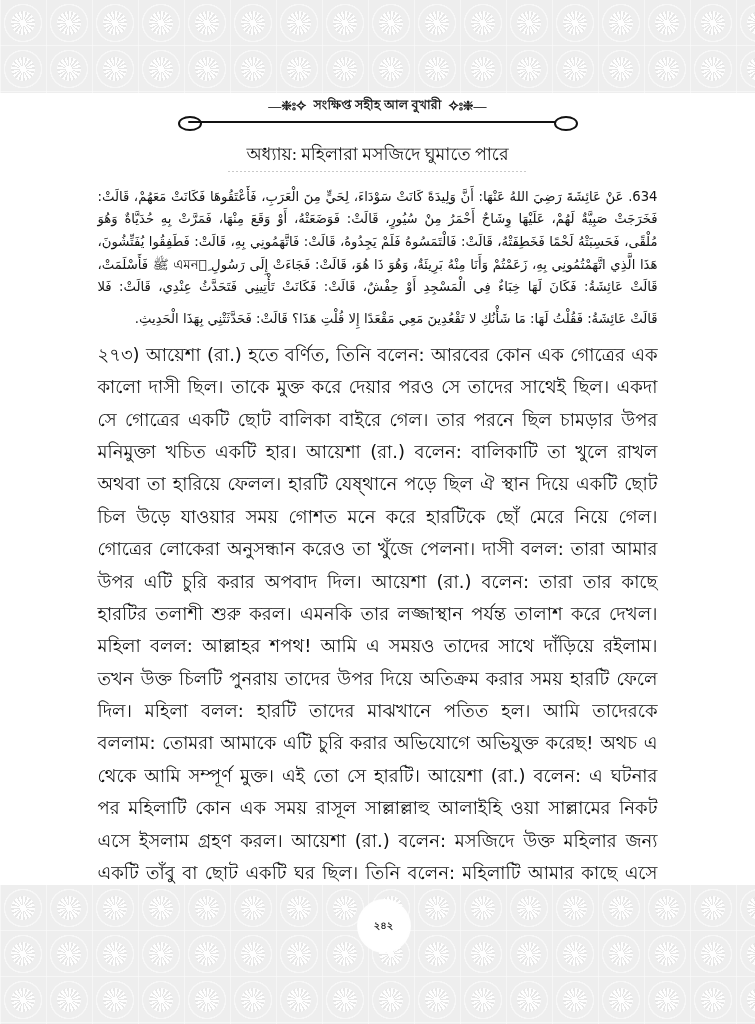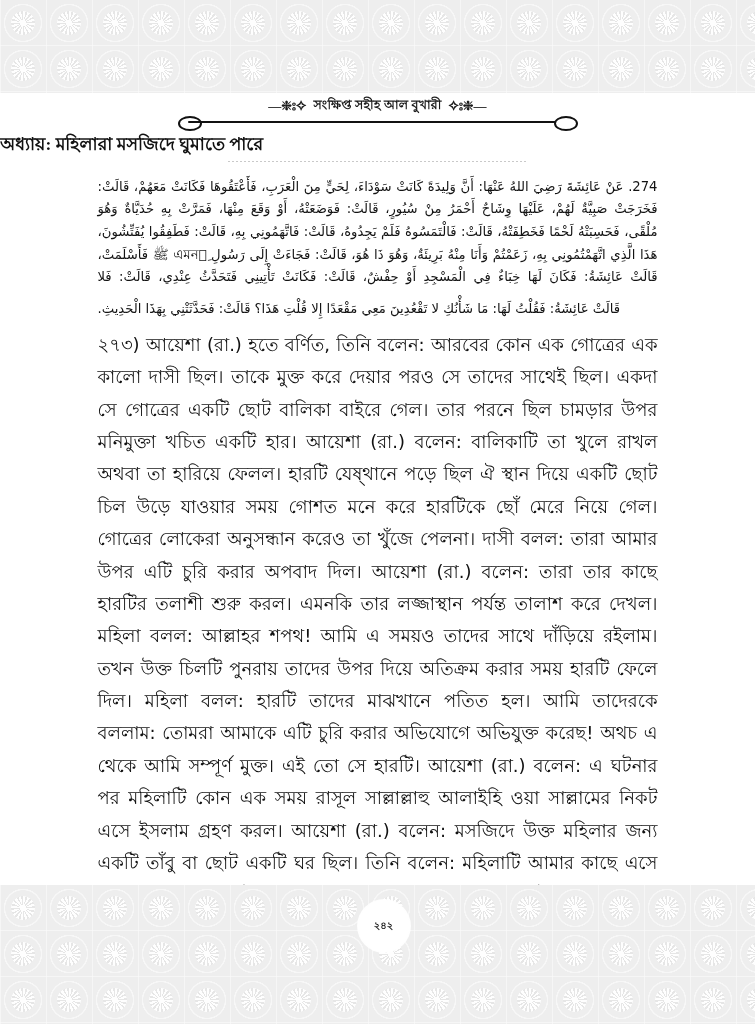--- a/index.html
+++ b/index.html
@@ -141,25 +141,25 @@
     height: 11px;
     border: 2.4px solid #111;
     border-radius: 50%;
     background: #fff;
   }
   .rule-wrap .eye.left { left: 0; }
   .rule-wrap .eye.right { right: 0; }
 
   
   .chapter-title {
-    text-align: left;
+    text-align: center;
     font-size: 17.5px;
-    font-weight: 700;
+    font-weight: 400;
     color: #111;
-    margin-top: 5px;
+    margin-top: 15px;
     line-height: 1.25;
   }
   .title-dotline {
     width: 300px;
     height: 1px;
     margin: 5px auto 0 auto;
     background-image: repeating-linear-gradient(90deg, #c9c9c9 0 2px, rgba(0,0,0,0) 2px 4px);
   }
 
   
@@ -189,21 +189,21 @@
     text-align: center;
     font-family: "DejaVu Sans", "Liberation Sans", sans-serif;
     font-size: 13.2px;
     line-height: 1.8;
     color: #131313;
     margin-top: 12px;
     unicode-bidi: isolate;
   }
   .ar-tail {
     direction: rtl;
-    text-align: left;
+    text-align: right;
     font-family: "DejaVu Sans", "Liberation Sans", sans-serif;
     font-size: 13.2px;
     line-height: 1.8;
     color: #131313;
     margin-top: 8px;
     unicode-bidi: isolate;
   }
 
   .bn-para {
     font-family: "DejaVu Sans", "Liberation Sans", sans-serif;
@@ -271,21 +271,21 @@
       <span class="bar"></span>
       <span class="eye right"></span>
     </div>
 
     <div class="chapter-title">অধ্যায়: মহিলারা মসজিদে ঘুমাতে পারে</div>
     <div class="title-dotline"></div>
 
     <div class="body-col">
 
       <div class="ar-block">
-        <span class="ar-line">274. عَنْ عَائِشَةَ رَضِيَ اللهُ عَنْهَا: أَنَّ وَلِيدَةً كَانَتْ سَوْدَاءَ، لِحَيٍّ مِنَ الْعَرَبِ، فَأَعْتَقُوهَا فَكَانَتْ مَعَهُمْ، قَالَتْ:</span>
+        <span class="ar-line">634. عَنْ عَائِشَةَ رَضِيَ اللهُ عَنْهَا: أَنَّ وَلِيدَةً كَانَتْ سَوْدَاءَ، لِحَيٍّ مِنَ الْعَرَبِ، فَأَعْتَقُوهَا فَكَانَتْ مَعَهُمْ، قَالَتْ:</span>
         <span class="ar-line">فَخَرَجَتْ صَبِيَّةٌ لَهُمْ، عَلَيْهَا وِشَاحٌ أَحْمَرُ مِنْ سُيُورٍ، قَالَتْ: فَوَضَعَتْهُ، أَوْ وَقَعَ مِنْهَا، فَمَرَّتْ بِهِ حُدَيَّاةٌ وَهُوَ</span>
         <span class="ar-line">مُلْقًى، فَحَسِبَتْهُ لَحْمًا فَخَطِفَتْهُ، قَالَتْ: فَالْتَمَسُوهُ فَلَمْ يَجِدُوهُ، قَالَتْ: فَاتَّهَمُونِي بِهِ، قَالَتْ: فَطَفِقُوا يُفَتِّشُونَ،</span>
         <span class="ar-line">هَذَا الَّذِي اتَّهَمْتُمُونِي بِهِ، زَعَمْتُمْ وَأَنَا مِنْهُ بَرِيئَةٌ، وَهُوَ ذَا هُوَ، قَالَتْ: فَجَاءَتْ إِلَى رَسُولِ এমনকِ ﷺ فَأَسْلَمَتْ،</span>
         <span class="ar-line">قَالَتْ عَائِشَةُ: فَكَانَ لَهَا خِبَاءٌ فِي الْمَسْجِدِ أَوْ حِفْشٌ، قَالَتْ: فَكَانَتْ تَأْتِينِي فَتَحَدَّثُ عِنْدِي، قَالَتْ: فَلا</span>
       </div>
 
 
       <div class="ar-tail">قَالَتْ عَائِشَةُ: فَقُلْتُ لَهَا: مَا شَأْنُكِ لا تَقْعُدِينَ مَعِي مَقْعَدًا إِلا قُلْتِ هَذَا؟ قَالَتْ: فَحَدَّثَتْنِي بِهَذَا الْحَدِيثِ.</div>
 
       <div class="bn-para">২৭৩) আয়েশা (রা.) হতে বর্ণিত, তিনি বলেন: আরবের কোন এক গোত্রের এক কালো দাসী ছিল। তাকে মুক্ত করে দেয়ার পরও সে তাদের সাথেই ছিল। একদা  সে গোত্রের একটি ছোট বালিকা বাইরে গেল। তার পরনে ছিল চামড়ার উপর মনিমুক্তা খচিত একটি হার। আয়েশা (রা.) বলেন: বালিকাটি তা খুলে রাখল অথবা তা হারিয়ে ফেলল। হারটি যেষ্থানে পড়ে ছিল ঐ স্থান দিয়ে একটি ছোট চিল উড়ে যাওয়ার সময় গোশত মনে করে হারটিকে ছোঁ মেরে নিয়ে গেল। গোত্রের লোকেরা অনুসন্ধান করেও তা খুঁজে পেলনা। দাসী বলল: তারা আমার উপর এটি চুরি করার অপবাদ দিল। আয়েশা (রা.) বলেন: তারা তার কাছে হারটির তলাশী শুরু করল। এমনকি তার লজ্জাস্থান পর্যন্ত তালাশ করে দেখল। মহিলা বলল: আল্লাহর শপথ! আমি এ সময়ও তাদের সাথে দাঁড়িয়ে রইলাম। তখন উক্ত চিলটি পুনরায় তাদের উপর দিয়ে অতিক্রম করার সময় হারটি ফেলে দিল। মহিলা বলল: হারটি তাদের মাঝখানে পতিত হল। আমি তাদেরকে বললাম: তোমরা আমাকে এটি চুরি করার অভিযোগে অভিযুক্ত করেছ! অথচ এ থেকে আমি সম্পূর্ণ মুক্ত। এই তো সে হারটি। আয়েশা (রা.) বলেন: এ ঘটনার পর মহিলাটি কোন এক সময় রাসূল সাল্লাল্লাহু আলাইহি ওয়া সাল্লামের নিকট এসে ইসলাম গ্রহণ করল। আয়েশা (রা.) বলেন: মসজিদে উক্ত মহিলার জন্য একটি তাঁবু বা ছোট একটি ঘর ছিল। তিনি বলেন: মহিলাটি আমার কাছে এসে গল্প করত। যখনই সে আমার কাছে বসত তখনই সে বলতঃ</div>

